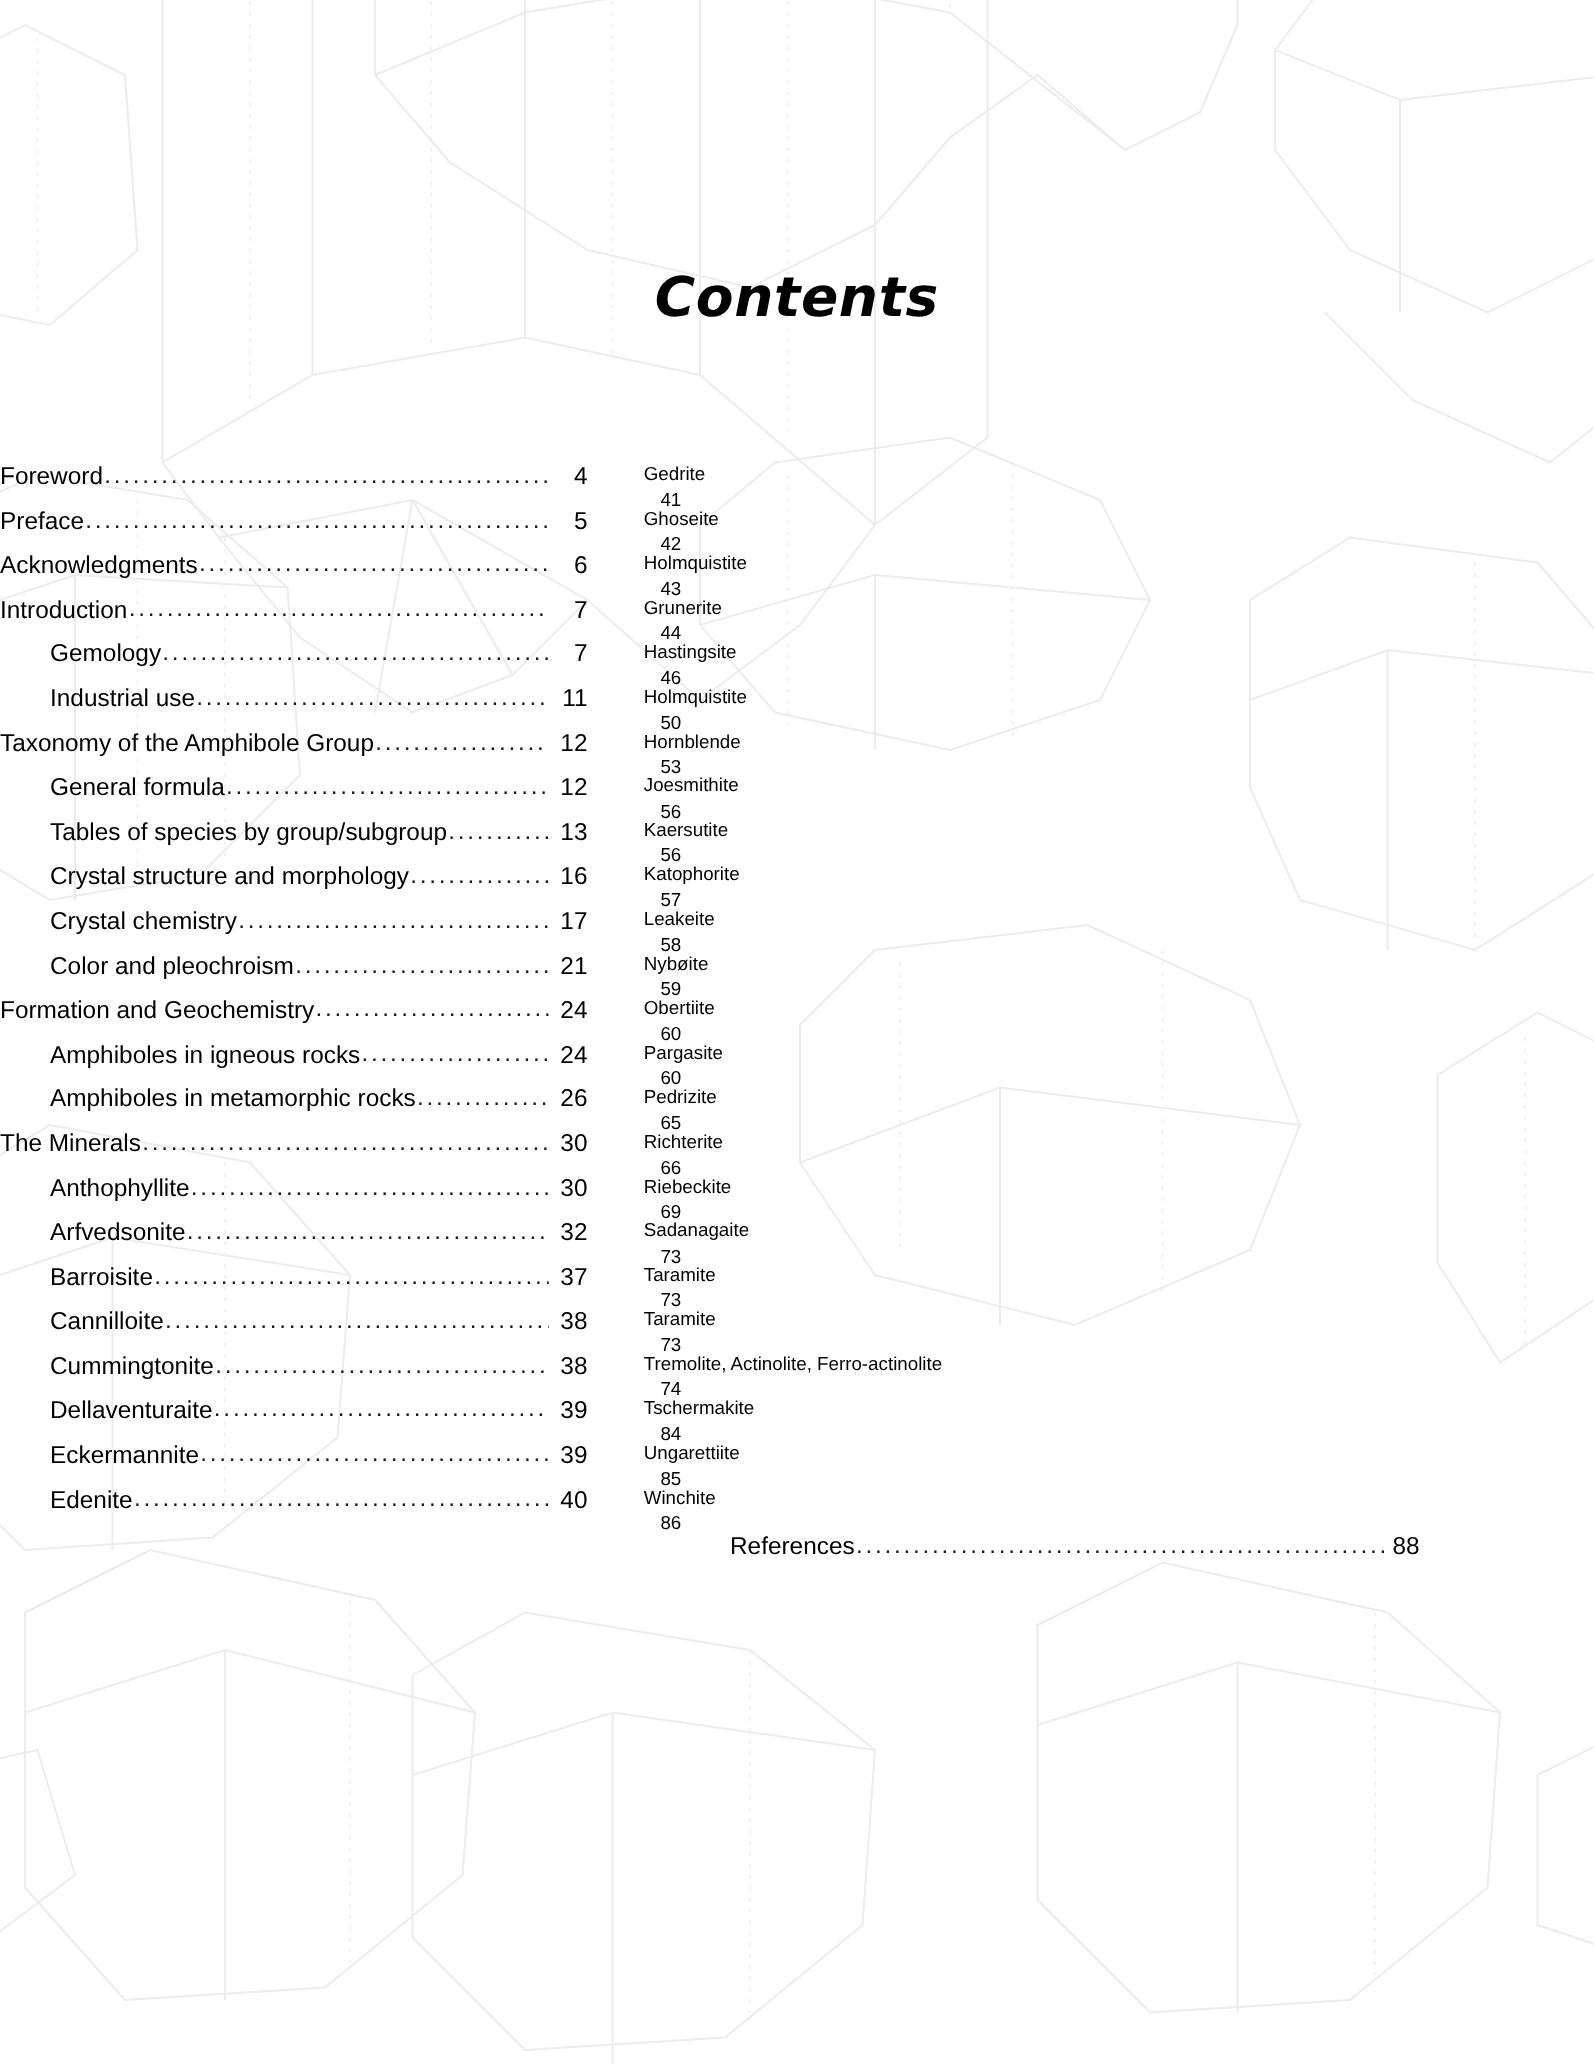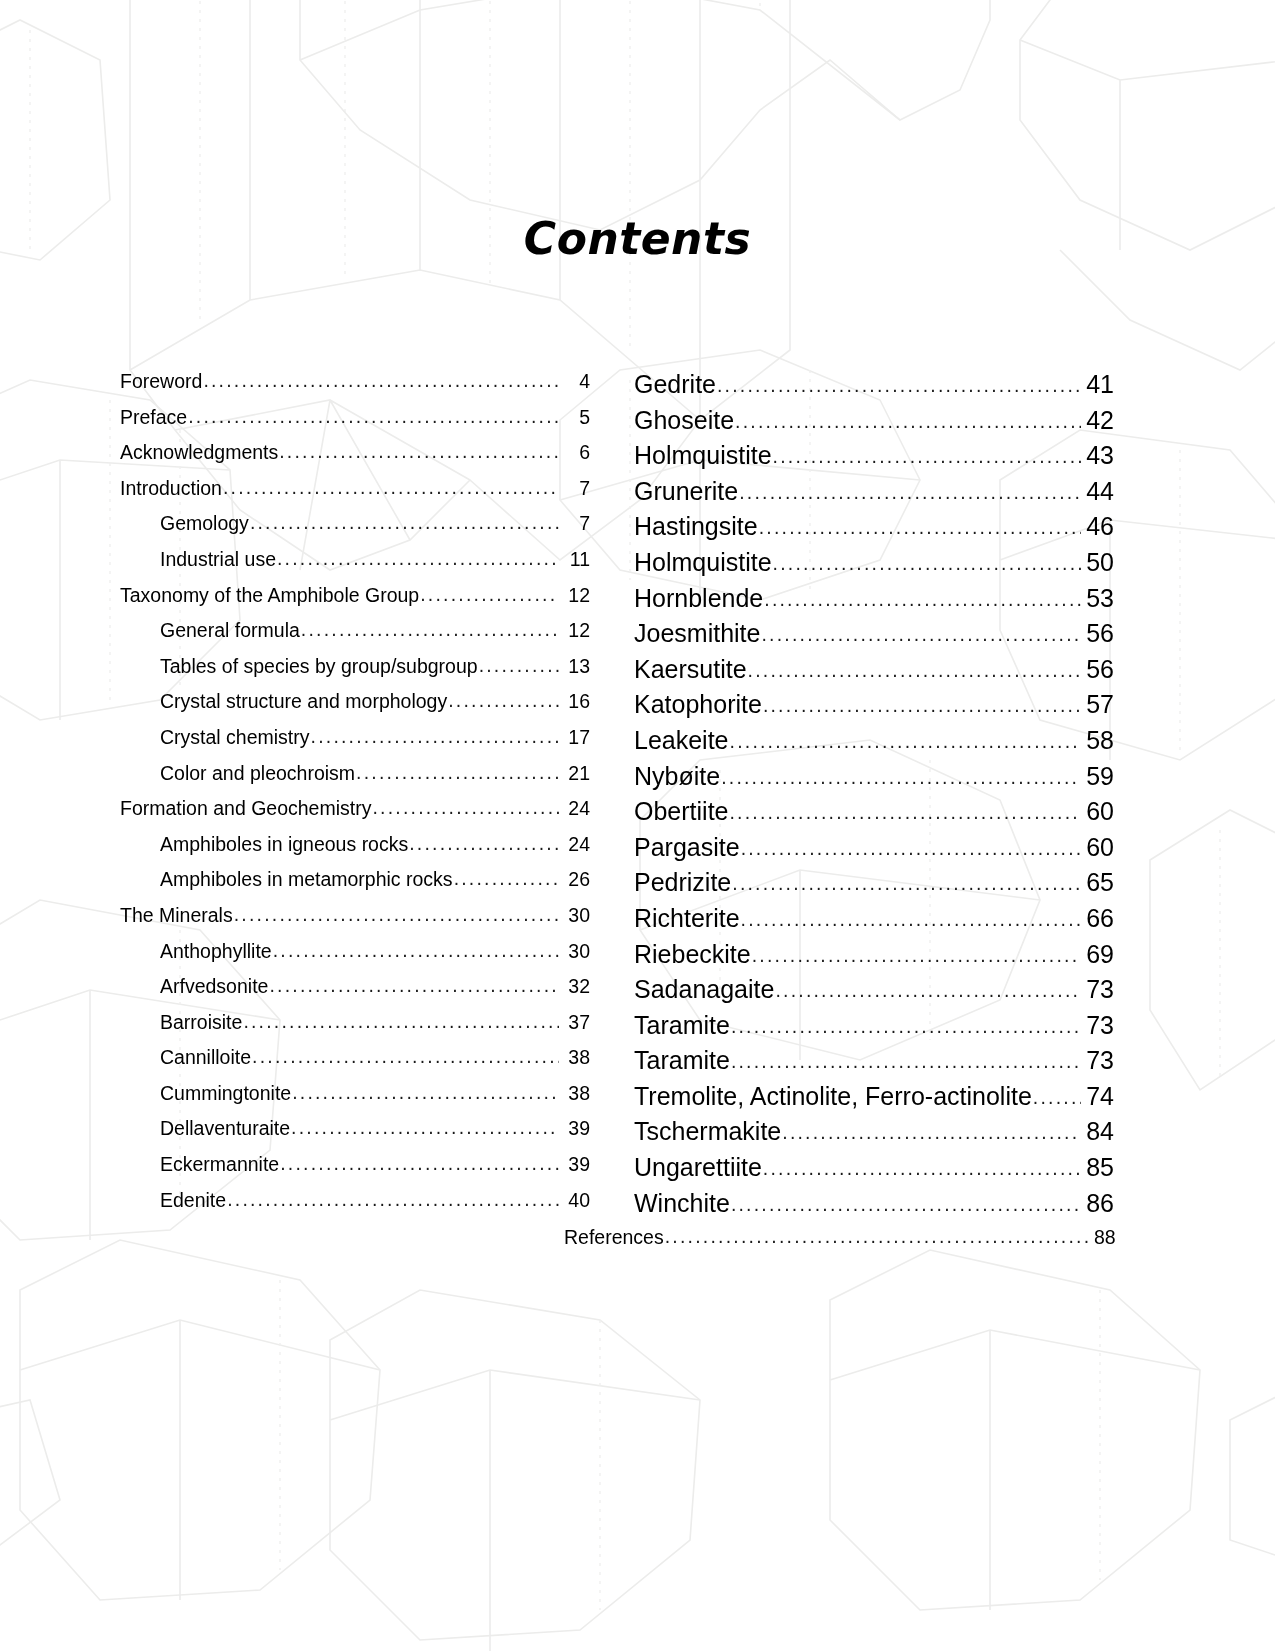--- a/index.html
+++ b/index.html
@@ -69,21 +69,20 @@
     display: flex;
     justify-content: flex-start;
   }
 
   .toc-column {
     box-sizing: border-box;
   }
 
   #col-left {
     width: 470px;
-    margin-left: 120px;
   }
   #col-right {
     width: 480px;
     margin-left: 44px;
   }
 
   .toc-entry {
     display: flex;
     align-items: baseline;
     width: 100%;
@@ -120,27 +119,27 @@
     text-align: right;
     min-width: 26px;
     padding-left: 4px;
   }
 
   
   .lvl-0 .label { padding-left: 0; }
   .lvl-1 .label { padding-left: 40px; }
 
   
-  #col-right .toc-entry { font-size: 25px; }
+  #col-right .toc-entry { font-size: 15px; flex-direction: column; }
 
   
   .refs-row {
     position: absolute;
     top: 1228px;
-    left: 564px;
+    left: 584px;
     width: 556px;
     display: flex;
     align-items: baseline;
     font-size: 19.5px;
     line-height: 1;
     color: #000;
   }
   .refs-row .label { white-space: nowrap; }
   .refs-row .leader {
     flex: 1 1 auto;

